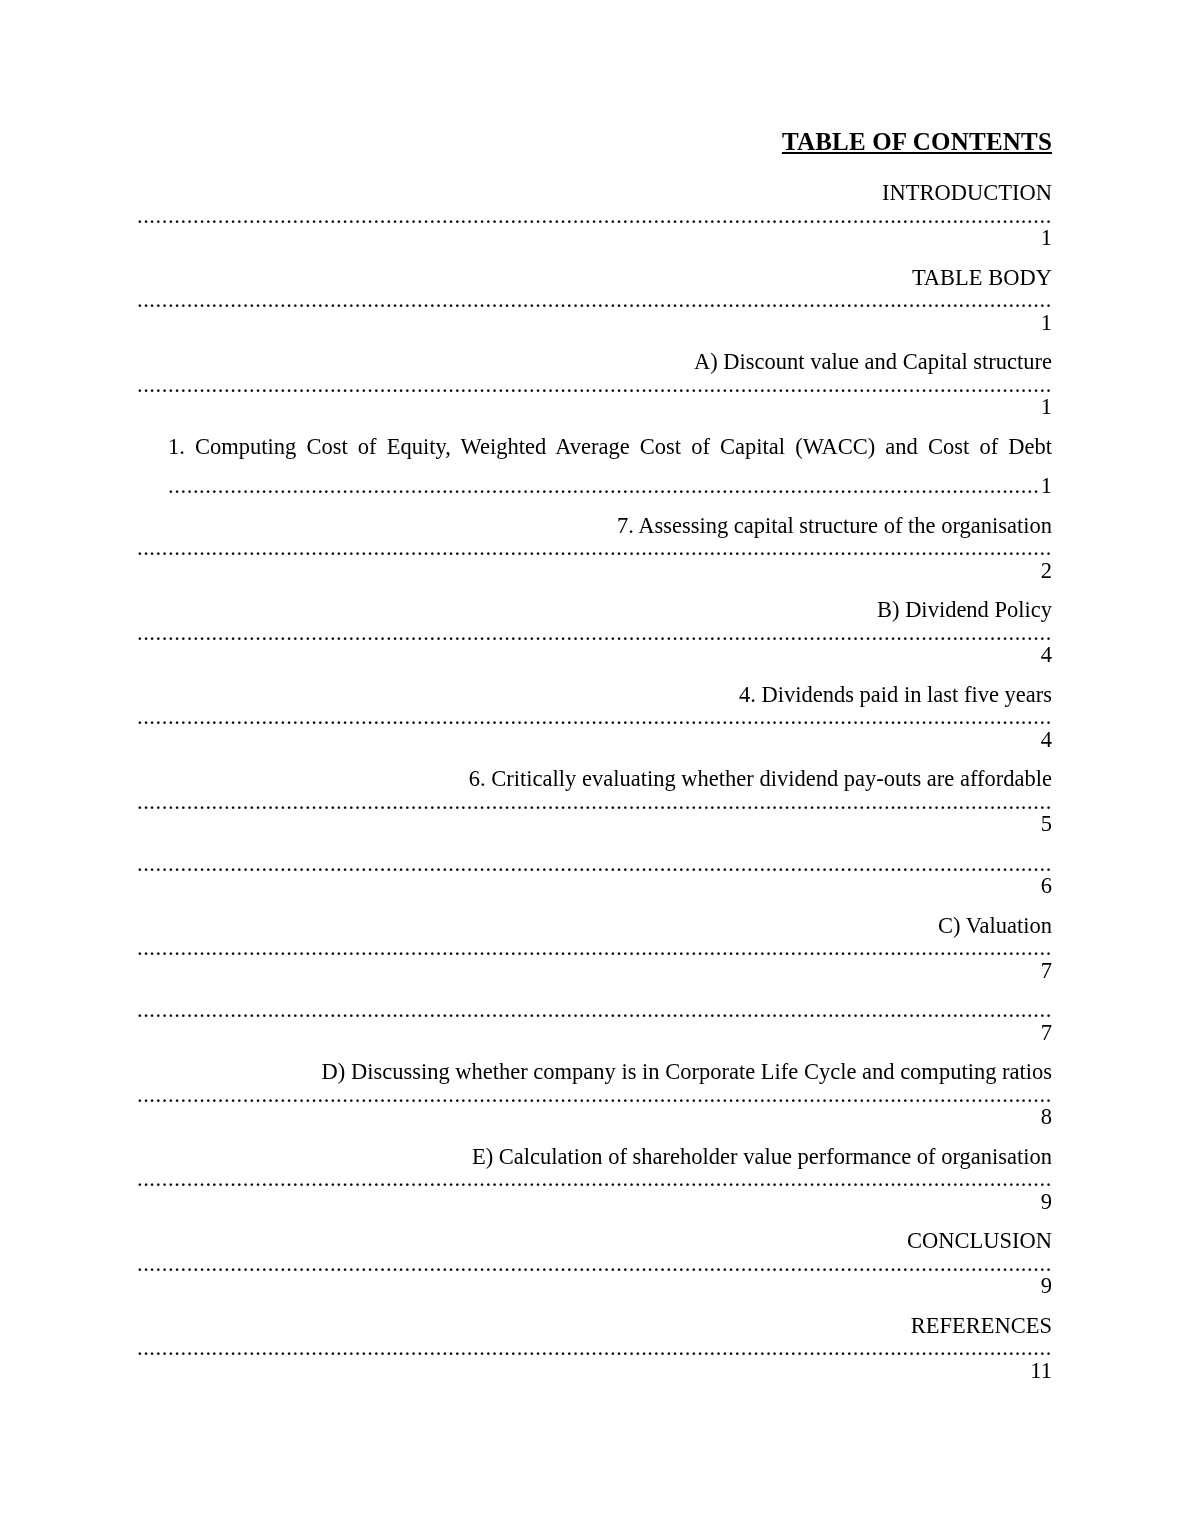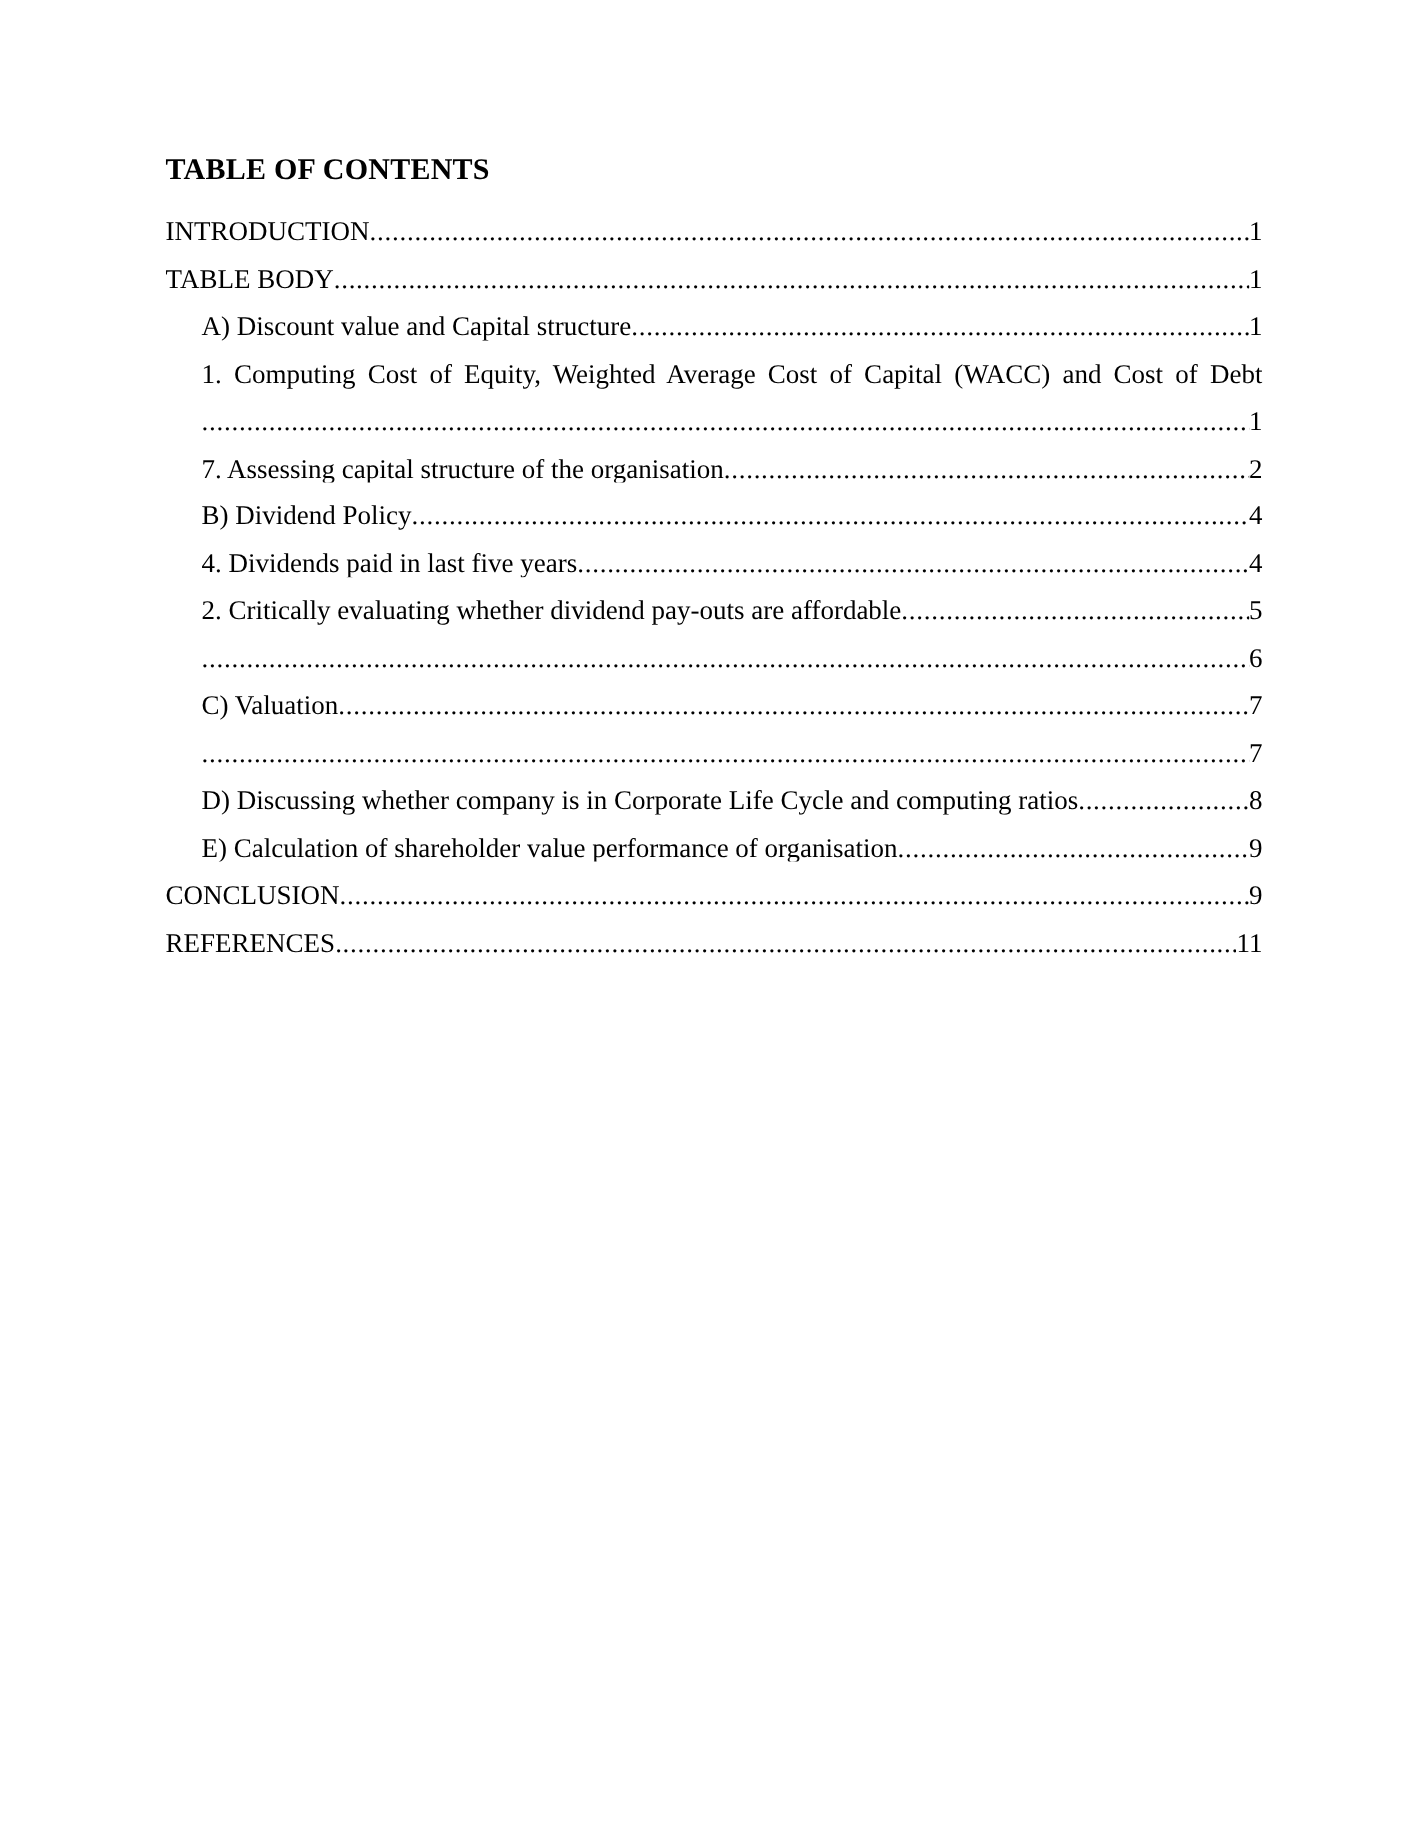--- a/index.html
+++ b/index.html
@@ -14,25 +14,26 @@
     color: #000000;
     position: relative;
   }
   .page {
     box-sizing: border-box;
     width: 1190px;
     height: 1540px;
     padding: 128px 138px 0 138px;
   }
   .doc-title {
-    text-align: left;
+    text-align: right;
     font-size: 25px;
     font-weight: bold;
     letter-spacing: 0.2px;
     margin: 0 0 26px 0;
+    text-decoration: underline;
   }
   .toc {
     font-size: 22.5px;
     line-height: 1.0;
   }
   .toc-entry {
     display: block;
     margin-bottom: 17px;
     position: relative;
     overflow: hidden;
@@ -40,22 +41,23 @@
   }
   .toc-entry.level-1 {
     padding-left: 0;
   }
   .toc-entry.level-2 {
     padding-left: 30px;
   }
   
   .row {
     display: flex;
-    align-items: center;
+    align-items: flex-end;
     width: 100%;
+    flex-direction: column;
   }
   .label {
     flex: 0 0 auto;
     white-space: nowrap;
   }
   .dots {
     flex: 1 1 auto;
     overflow: hidden;
     white-space: nowrap;
     margin: 0 0px;
@@ -143,21 +145,21 @@
     <div class="toc-entry level-2">
       <div class="row">
         <span class="label">4. Dividends paid in last five years</span>
         <span class="dots">................................................................................................................................................................................................................................................................................................................................................................................................................</span>
         <span class="page-num">4</span>
       </div>
     </div>
 
     <div class="toc-entry level-2">
       <div class="row">
-        <span class="label">2. Critically evaluating whether dividend pay-outs are affordable</span>
+        <span class="label">6. Critically evaluating whether dividend pay-outs are affordable</span>
         <span class="dots">................................................................................................................................................................................................................................................................................................................................................................................................................</span>
         <span class="page-num">5</span>
       </div>
     </div>
 
     <div class="toc-entry level-2">
       <div class="row">
         <span class="dots">................................................................................................................................................................................................................................................................................................................................................................................................................</span>
         <span class="page-num">6</span>
       </div>

